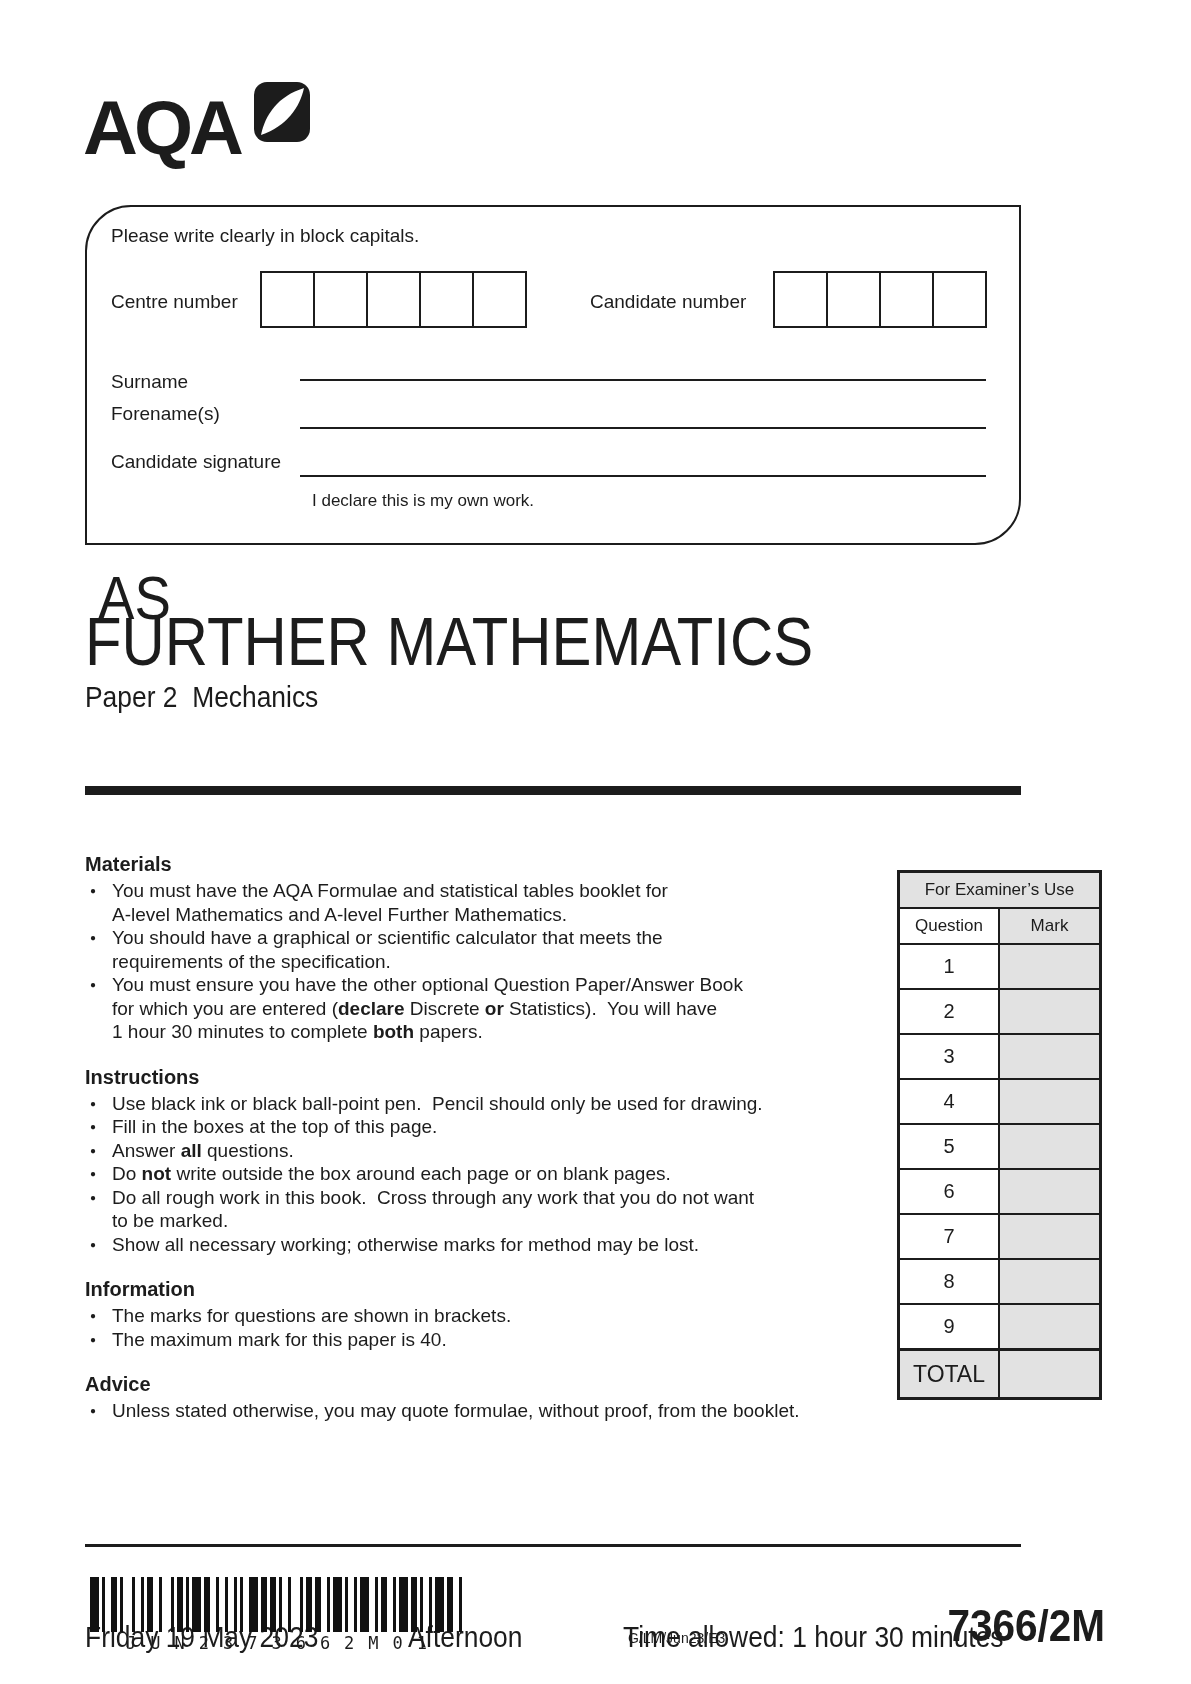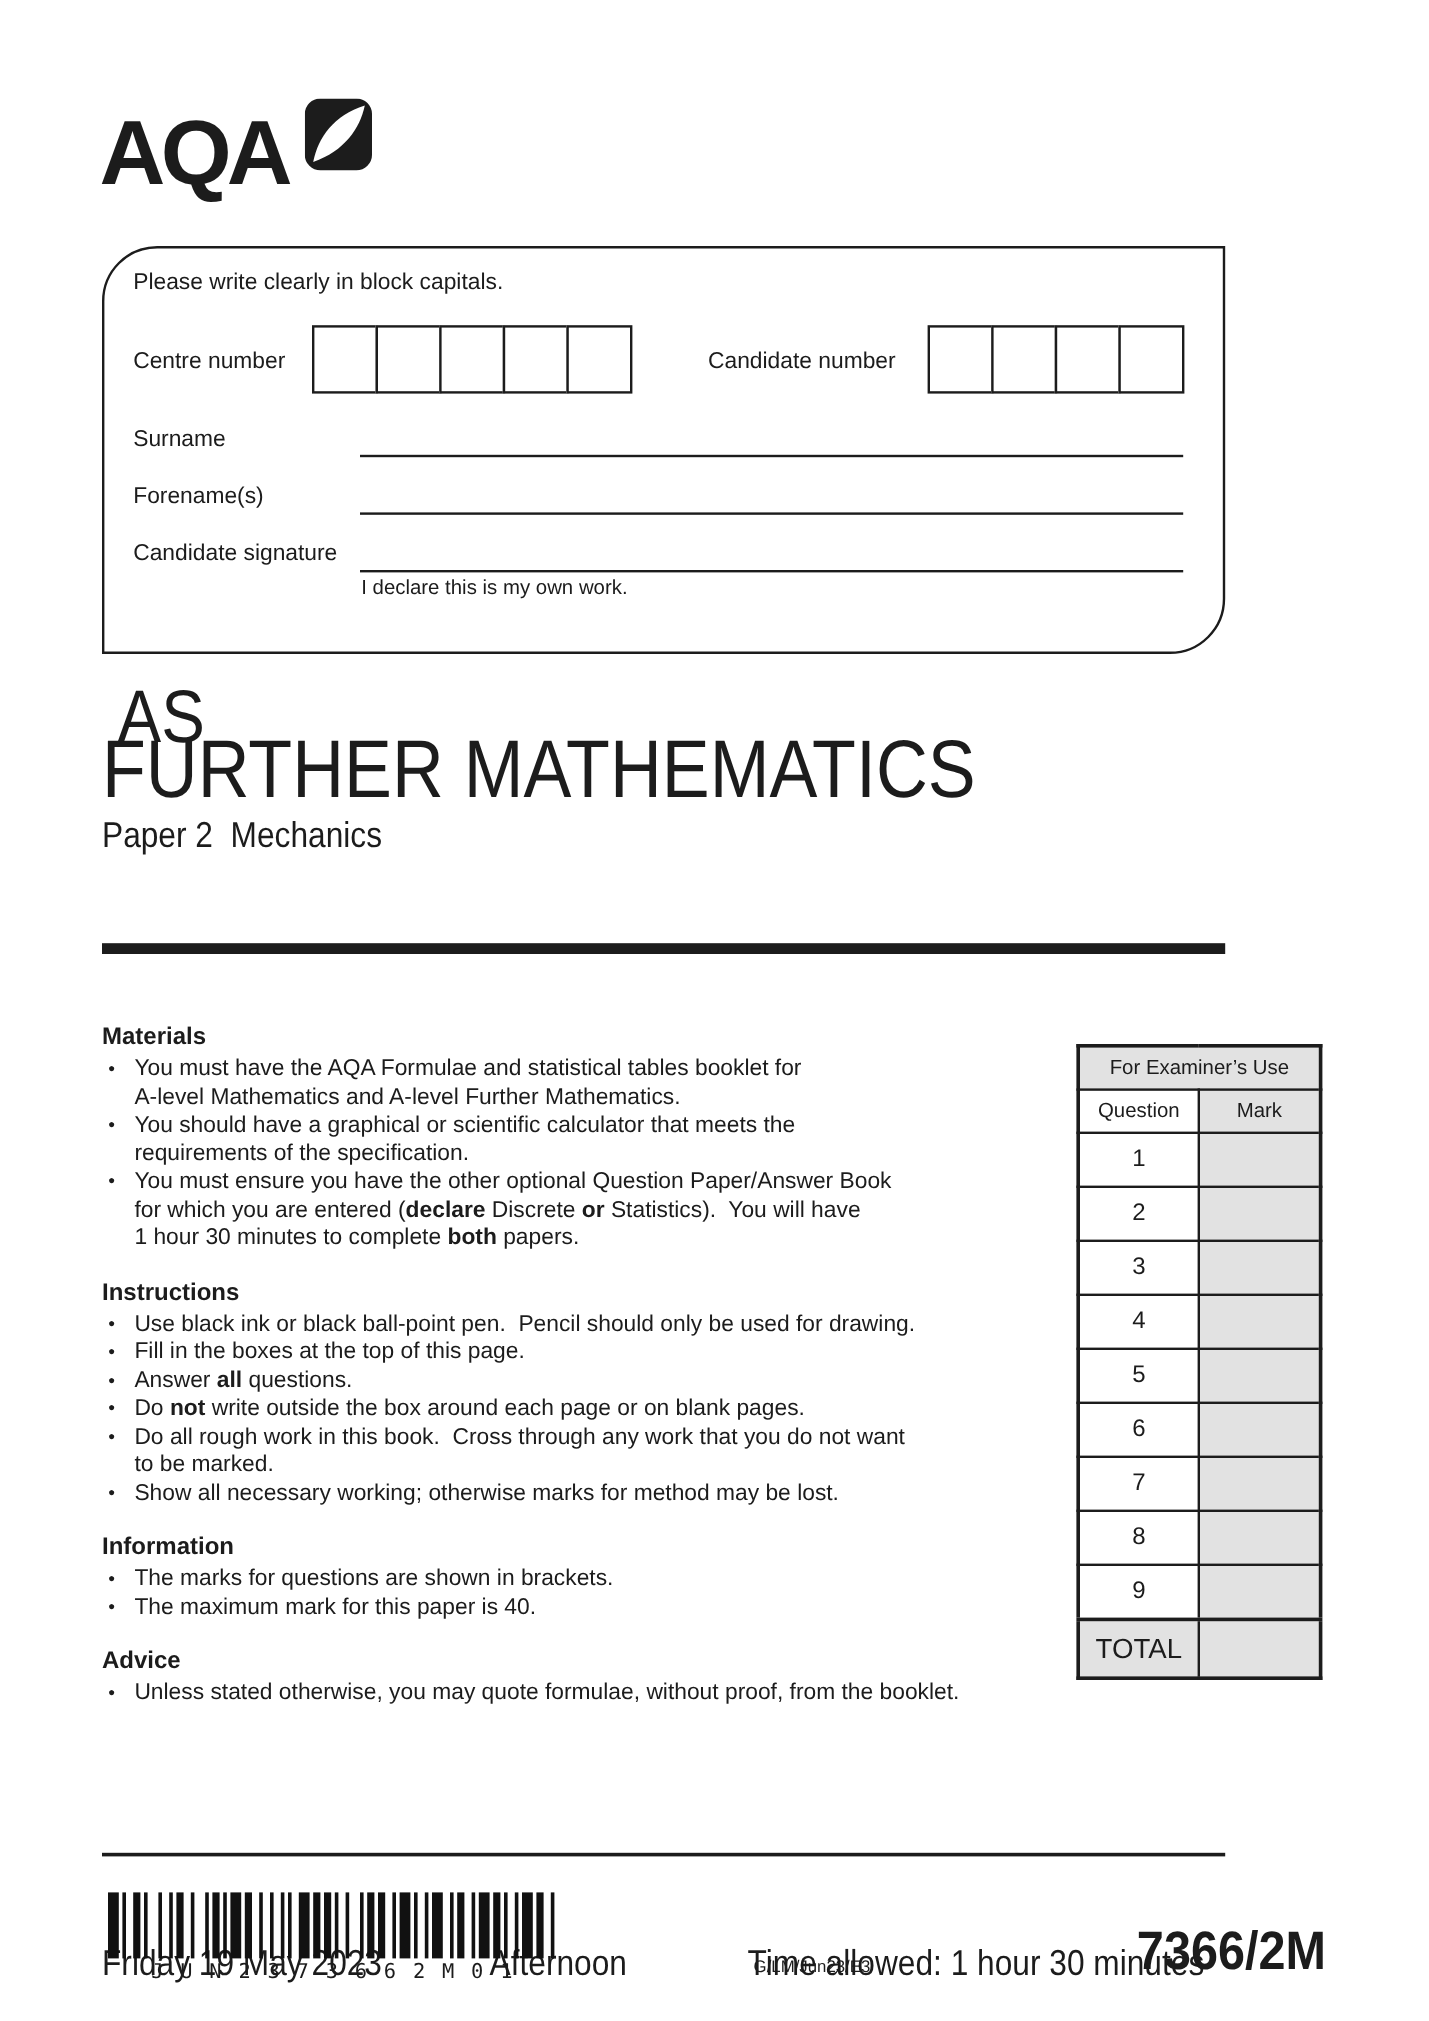--- a/index.html
+++ b/index.html
@@ -16,28 +16,28 @@
             border:2.5px solid #1c1c1c;border-radius:46px 0 46px 0;box-sizing:border-box;}
   .cand-box .instr{position:absolute;left:24px;top:18px;font-size:19px;margin:0;}
   .lbl{position:absolute;font-size:19px;}
   .cn-label{left:24px;top:84px;}
   .cd-label{left:503px;top:84px;}
   .cells{position:absolute;display:flex;}
   #centre-cells{left:173px;top:64px;}
   #candidate-cells{left:686px;top:64px;}
   .cell{width:51px;height:53px;border:2px solid #1c1c1c;margin-left:-2px;background:#fff;}
   .cell:first-child{margin-left:0;}
-  .w-lbl-surname{left:24px;top:149px;}
+  .w-lbl-surname{left:24px;top:164px;}
   .w-lbl-forename{left:24px;top:196px;}
   .w-lbl-signature{left:24px;top:244px;}
   .w-line{position:absolute;left:213px;width:686px;border-bottom:2.5px solid #1c1c1c;height:0;}
   .line-surname{top:172px;}
   .line-forename{top:220px;}
   .line-signature{top:268px;}
-  .declare{position:absolute;left:213px;top:272px;font-size:17px;margin:1px;}
+  .declare{position:absolute;left:213px;top:272px;font-size:17px;margin:12px;}
 
   
   .cond{transform:scaleX(0.88);transform-origin:0 50%;display:inline-block;white-space:pre;}
   .t-level{position:absolute;left:82px;top:546px;font-size:62px;font-weight:normal;margin:16px;}
   .t-subject{position:absolute;left:85px;top:602px;font-size:68px;font-weight:normal;margin:0;}
   .t-paper{position:absolute;left:85px;top:680px;font-size:30px;font-weight:normal;margin:0;}
   .thick-rule{position:absolute;left:85px;top:786px;width:936px;height:9px;background:#1c1c1c;}
 
   
   .date-row span{position:absolute;top:810px;font-size:30px;}

